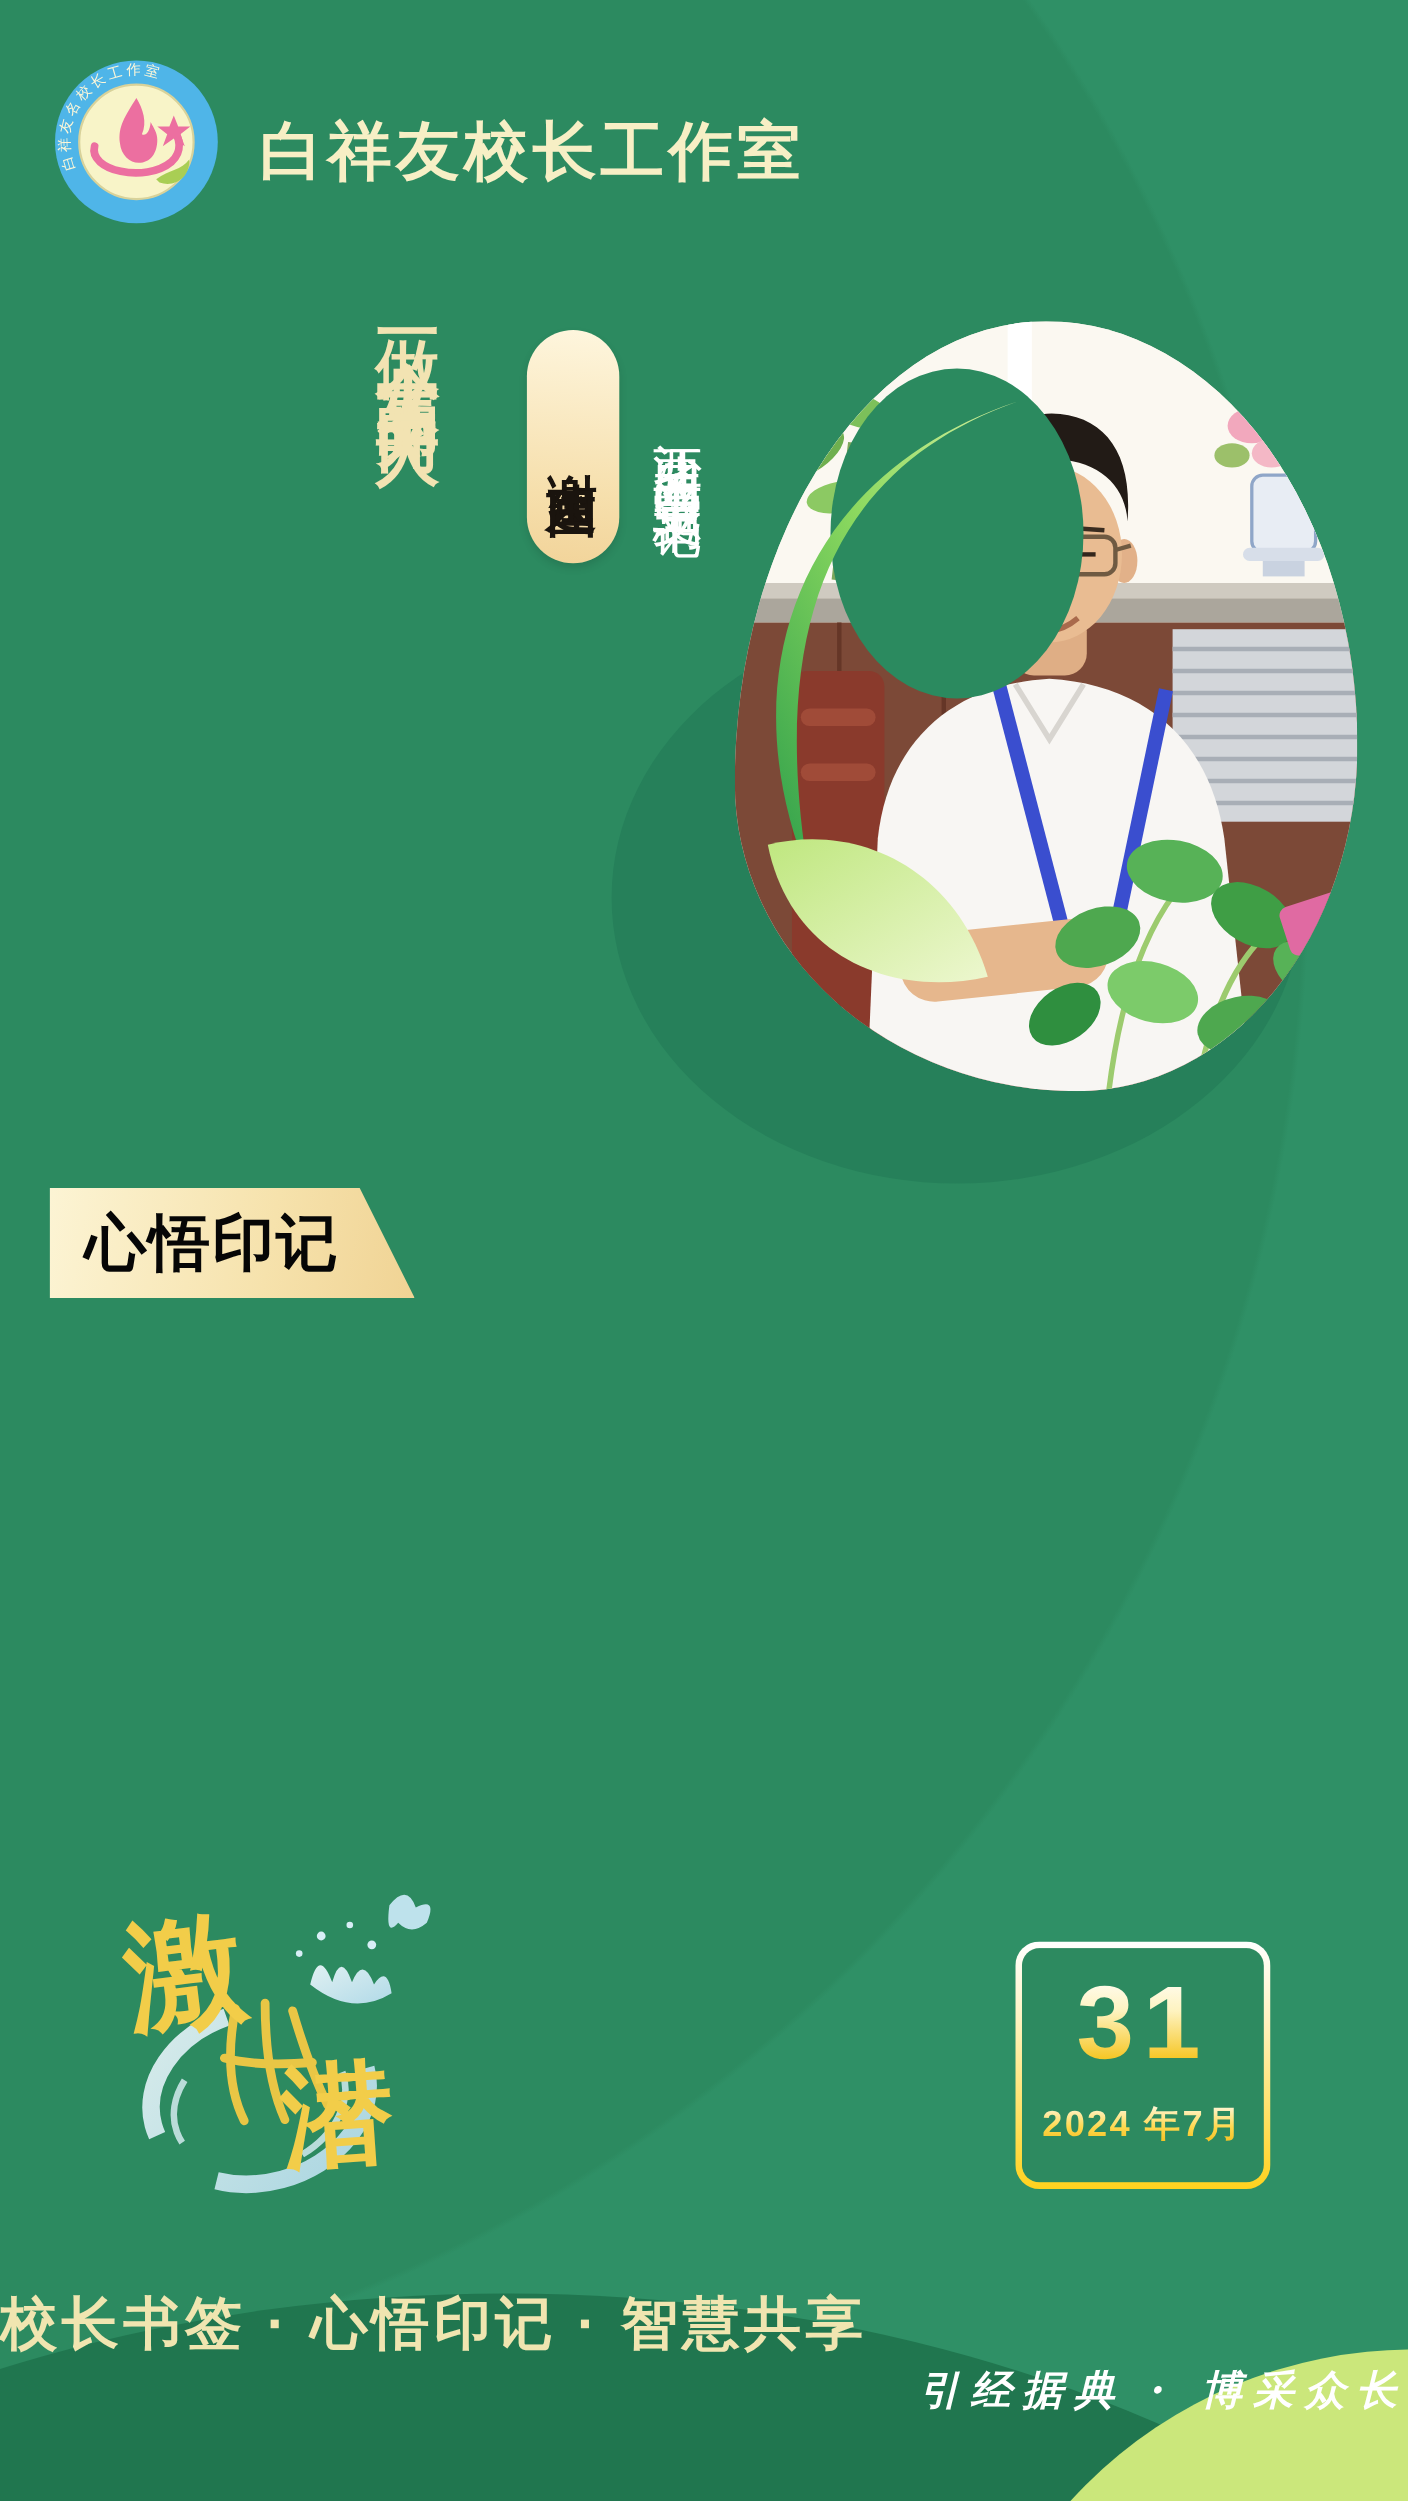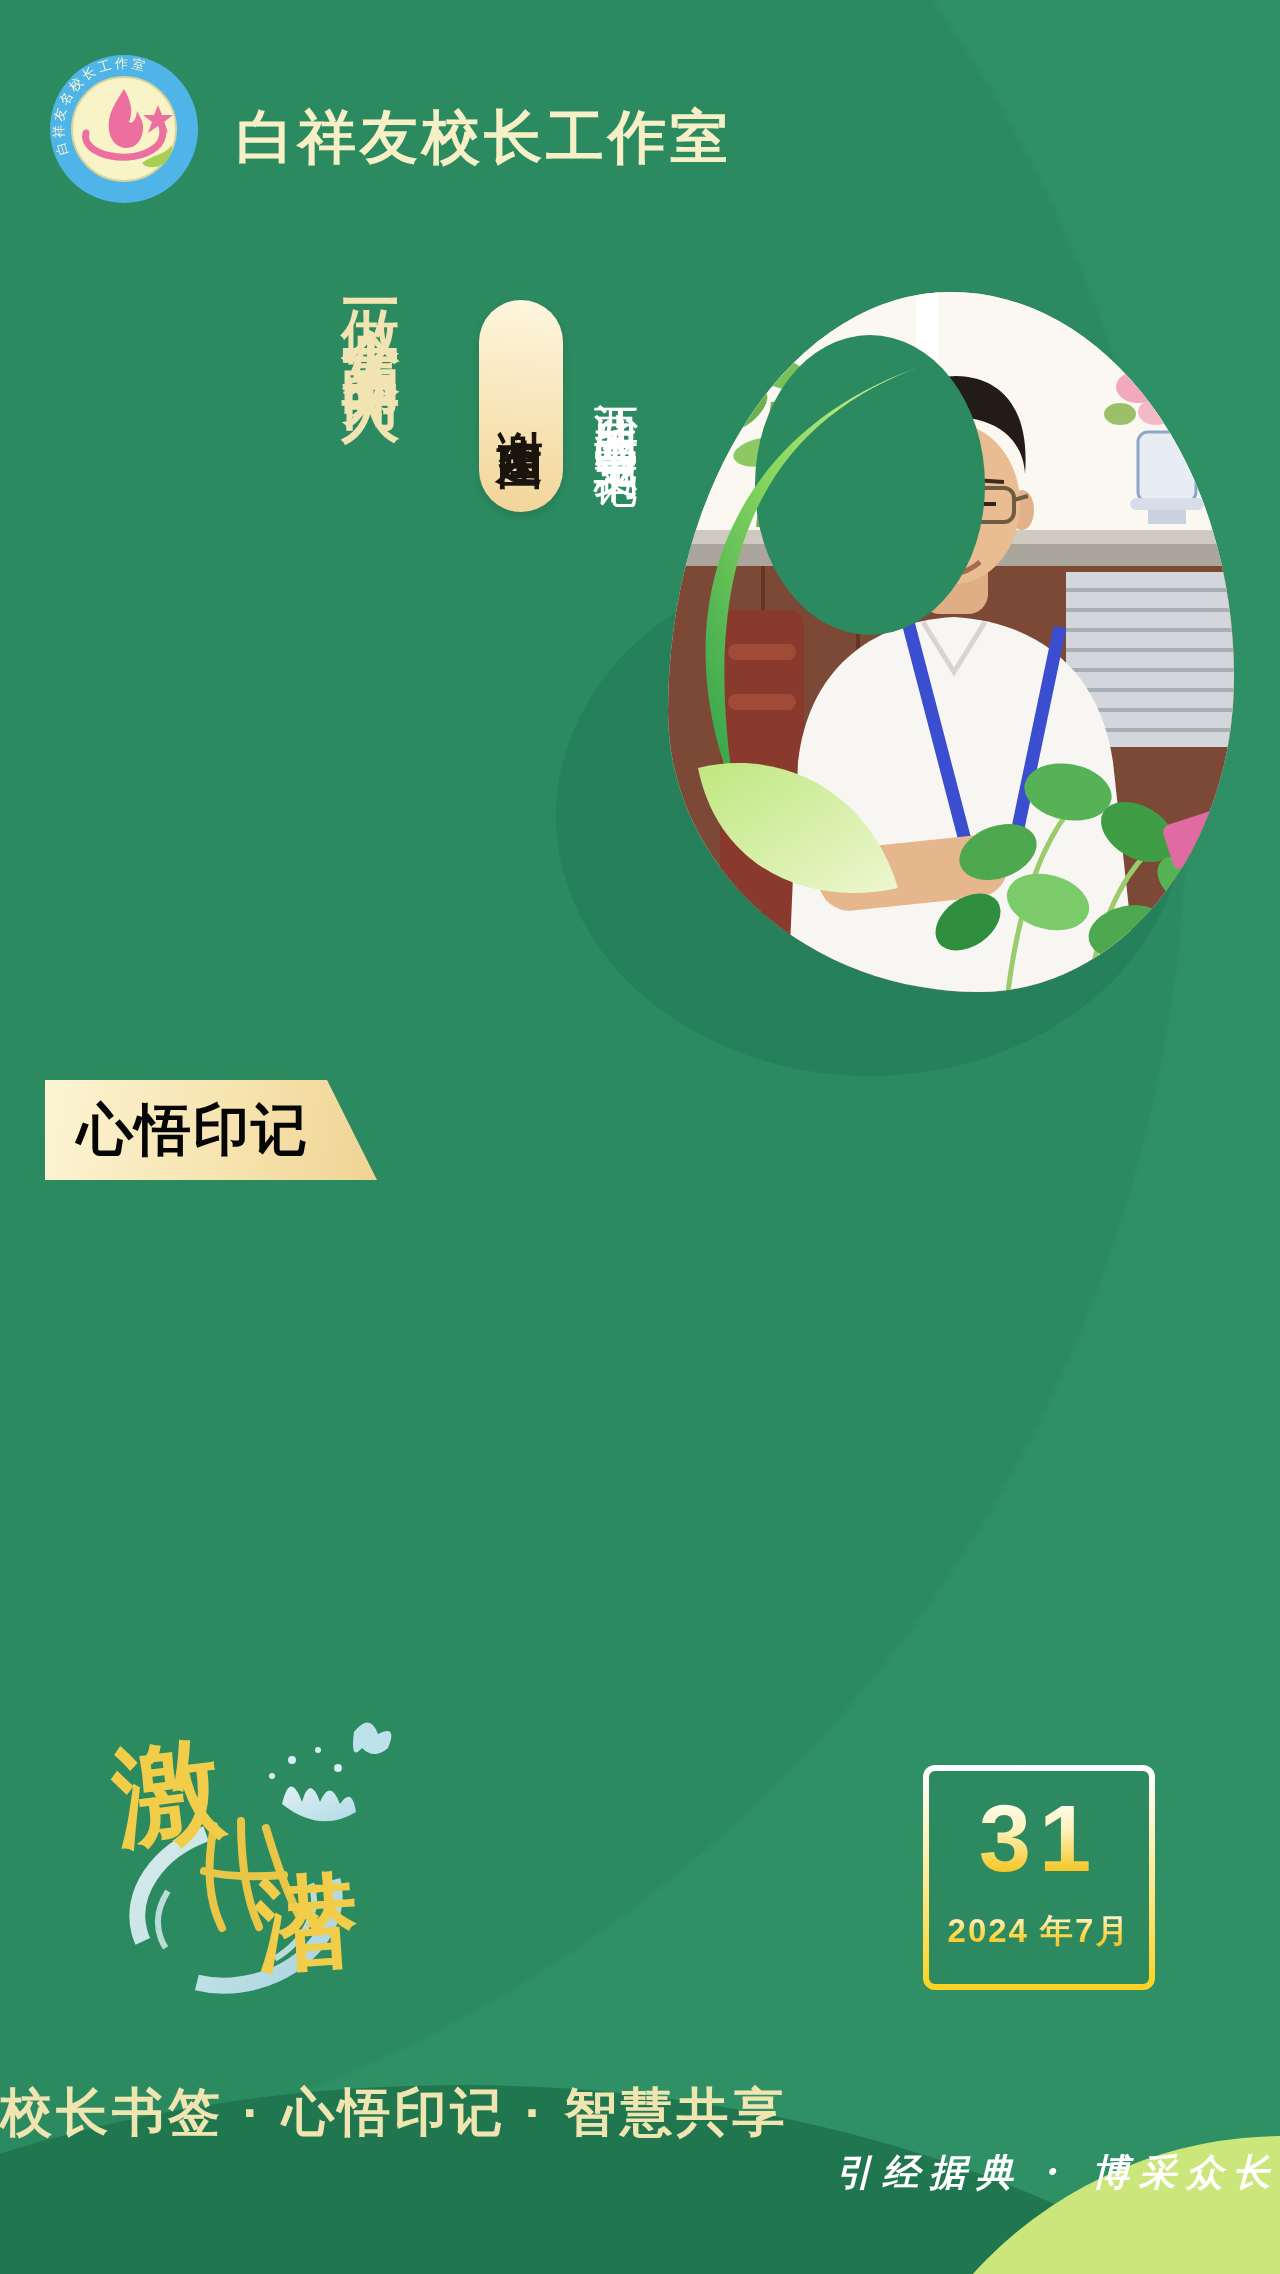--- a/index.html
+++ b/index.html
@@ -65,21 +65,21 @@
   }
 
   
   .artwork{left:86px;top:1706px;width:320px;height:310px;}
   .art-char{position:absolute;font-family:"DejaVu Serif","Liberation Serif",serif;font-weight:700;color:#F2CD49;}
   .art-char.top{left:28px;top:14px;font-size:110px;transform:rotate(-7deg);}
   .art-char.bottom{left:170px;top:150px;font-size:102px;transform:rotate(-4deg);}
 
   
   .date-card{
-    left:923px;top:1765px;width:220px;height:213px;border-radius:12px;
+    left:923px;top:1765px;width:220px;height:213px;border-radius:22px;
     border:6px solid transparent;
     background:linear-gradient(#2D8A60,#2D8A60) padding-box,
                linear-gradient(180deg,#FFFFFF 0%,#FFF3C4 30%,#FFD21E 100%) border-box;
     text-align:center;
   }
   .date-day{
     margin-top:14px;font-size:94px;font-weight:800;letter-spacing:8px;
     background:linear-gradient(180deg,#FFFFFF 5%,#FEF3C0 40%,#F5C113 85%);
     -webkit-background-clip:text;background-clip:text;color:transparent;
   }

